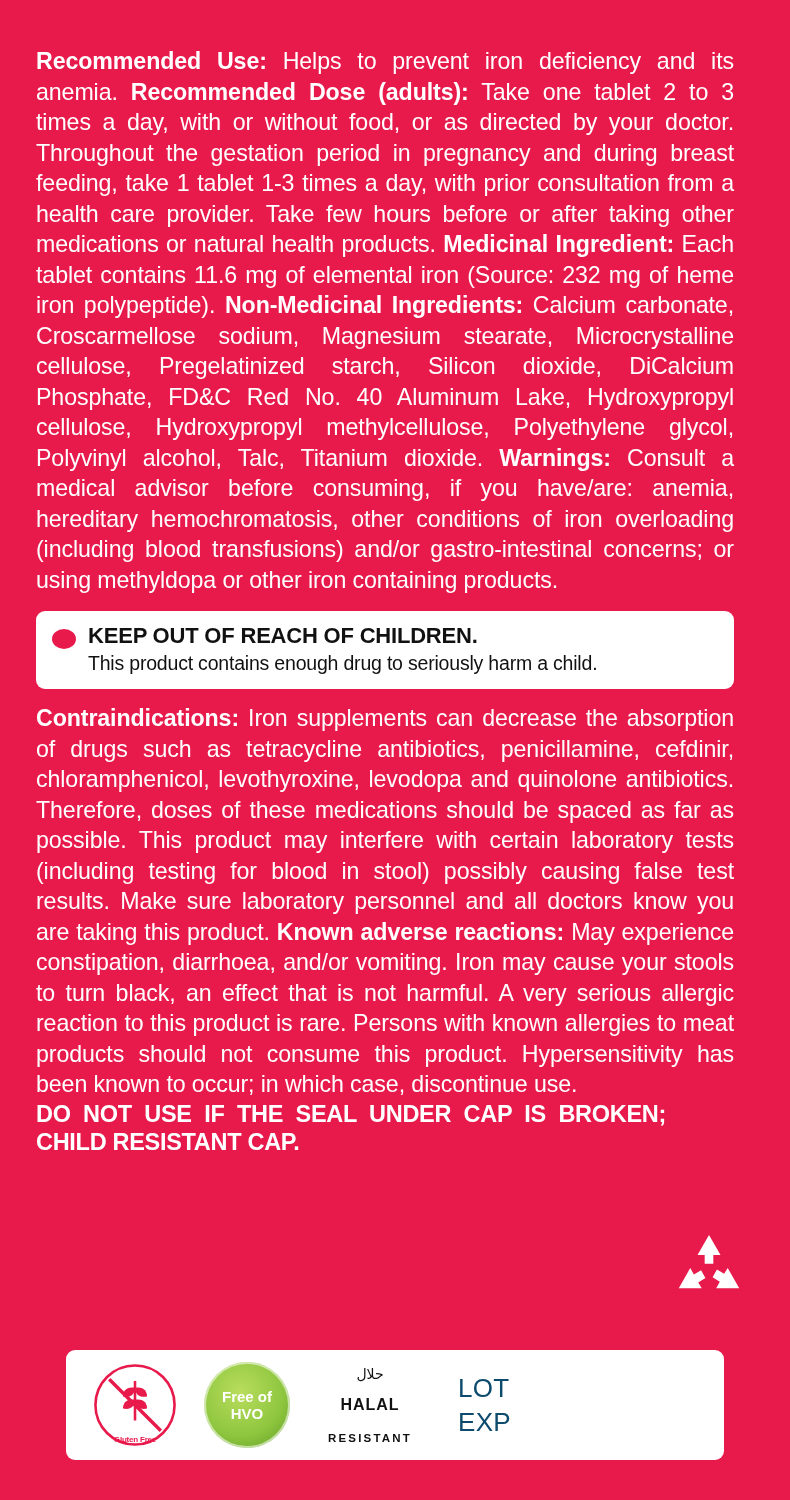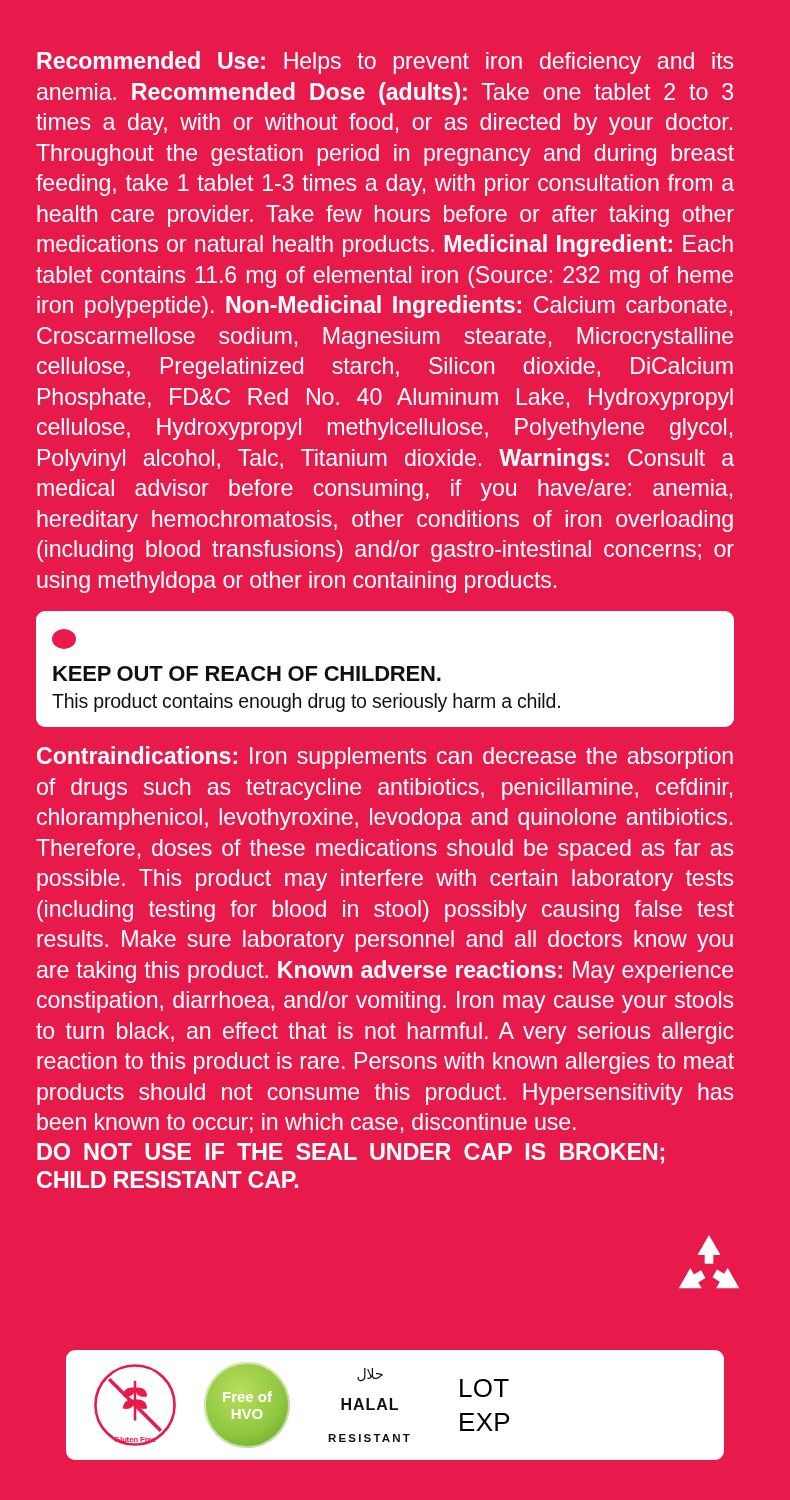--- a/index.html
+++ b/index.html
@@ -37,21 +37,20 @@
   }
   
   .warning-box {
     margin-top: 16px;
     background: #ffffff;
     border-radius: 9px;
     padding: 12px 16px 14px 16px;
     display: flex;
     align-items: flex-start;
     gap: 12px;
-    flex-direction: column;
   }
   .bullet-dot {
     width: 24px;
     height: 20px;
     border-radius: 50%;
     background: #e8194b;
     flex: 0 0 auto;
     margin-top: 6px;
   }
   .warning-text {
@@ -172,21 +171,21 @@
     position: absolute;
     bottom: 6px;
     left: 0;
     right: 0;
     text-align: center;
     font-size: 11.5px;
     font-weight: bold;
     letter-spacing: 2.2px;
   }
   .lot-exp {
-    color: #000000;
+    color: #0c4a6e;
     font-size: 26px;
     line-height: 34px;
     letter-spacing: 0.3px;
     margin-left: 8px;
   }
 </style>
 </head>
 <body>
 
 <div class="label">

